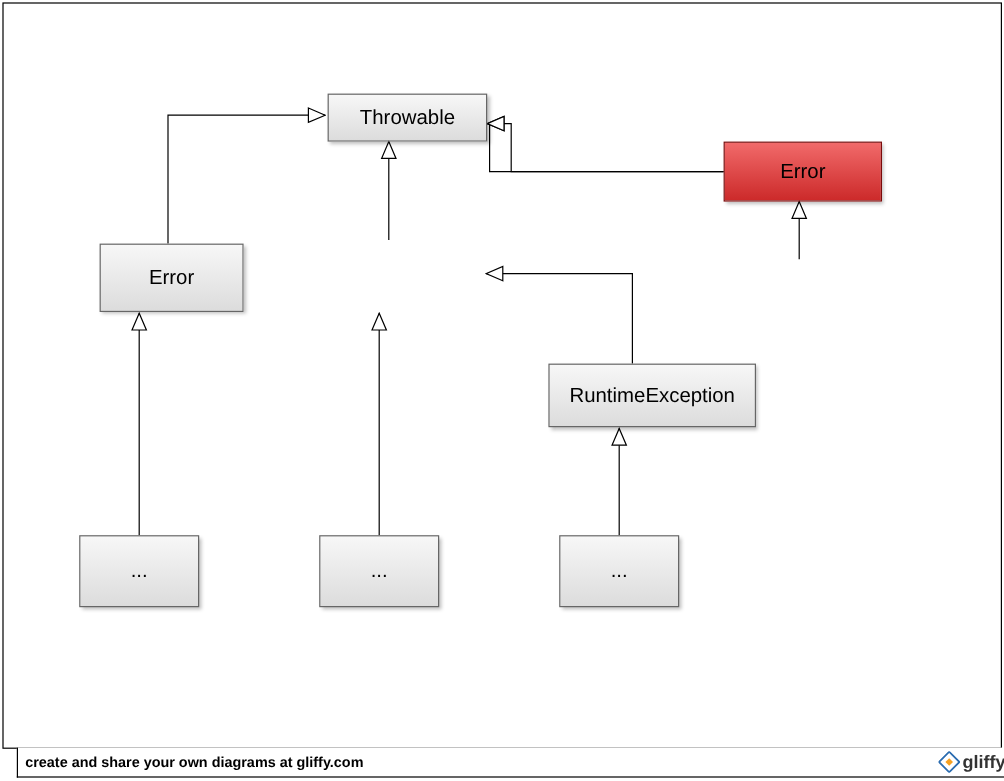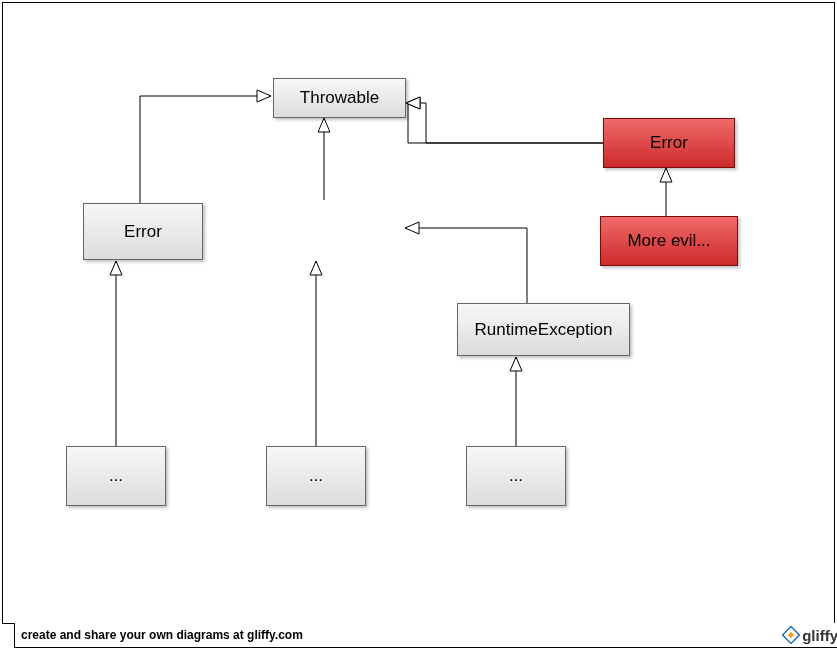--- a/index.html
+++ b/index.html
@@ -137,23 +137,20 @@
 
 
     <div class="box" style="left:442px; top:300px; width:173px; height:53px;margin-left:12px;">
       <span>RuntimeException</span>
     </div>
 
     <div class="box red" style="left:600px; top:115px; width:132px; height:50px;">
       <span>Error</span>
     </div>
 
-    <div class="box red" style="left:597px; top:213px; width:138px; height:50px;">
-      <span>More evil...</span>
-    </div>
 
     <div class="box" style="left:63px; top:443px; width:100px; height:60px;">
       <span>...</span>
     </div>
 
     <div class="box" style="left:263px; top:443px; width:100px; height:60px;">
       <span>...</span>
     </div>
 
     <div class="box" style="left:463px; top:443px; width:100px; height:60px;">

